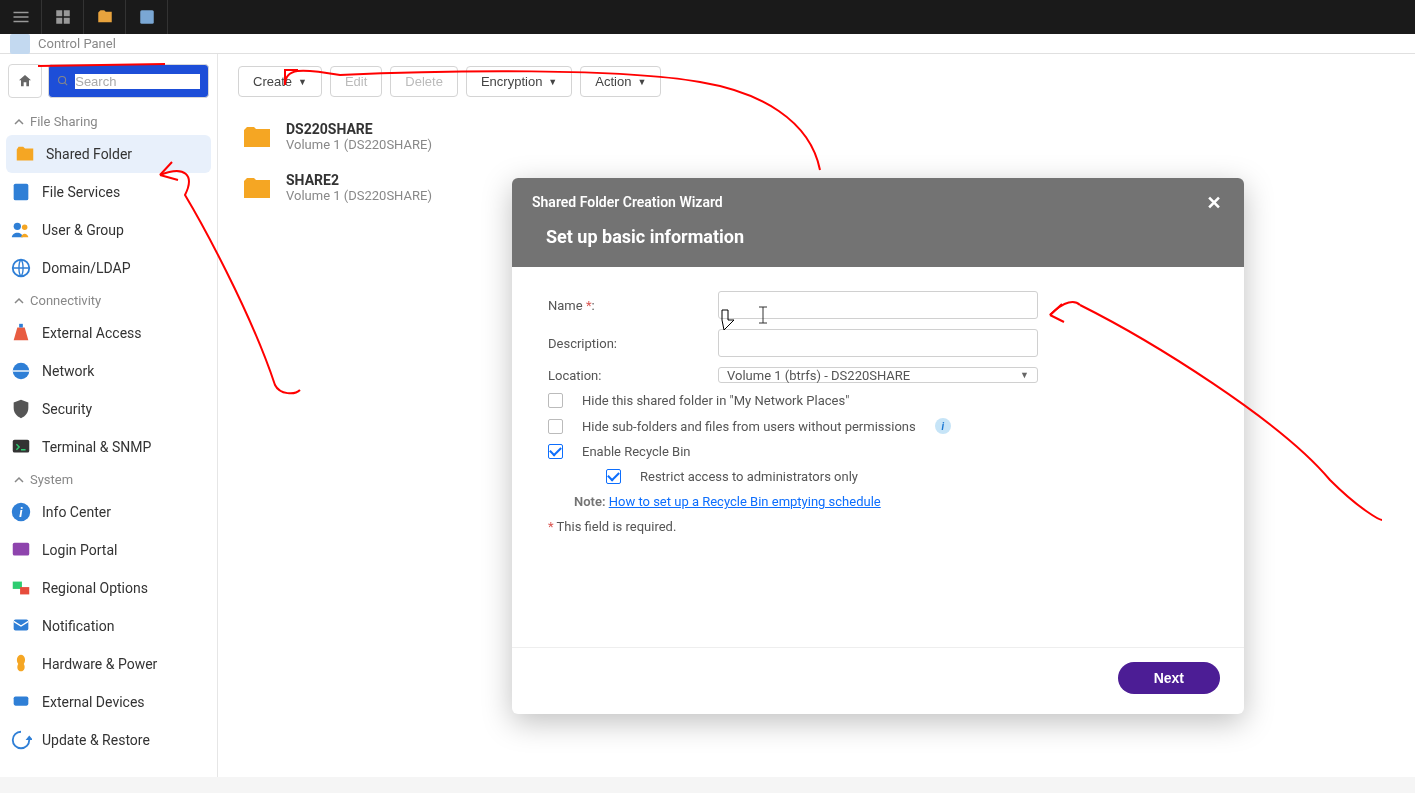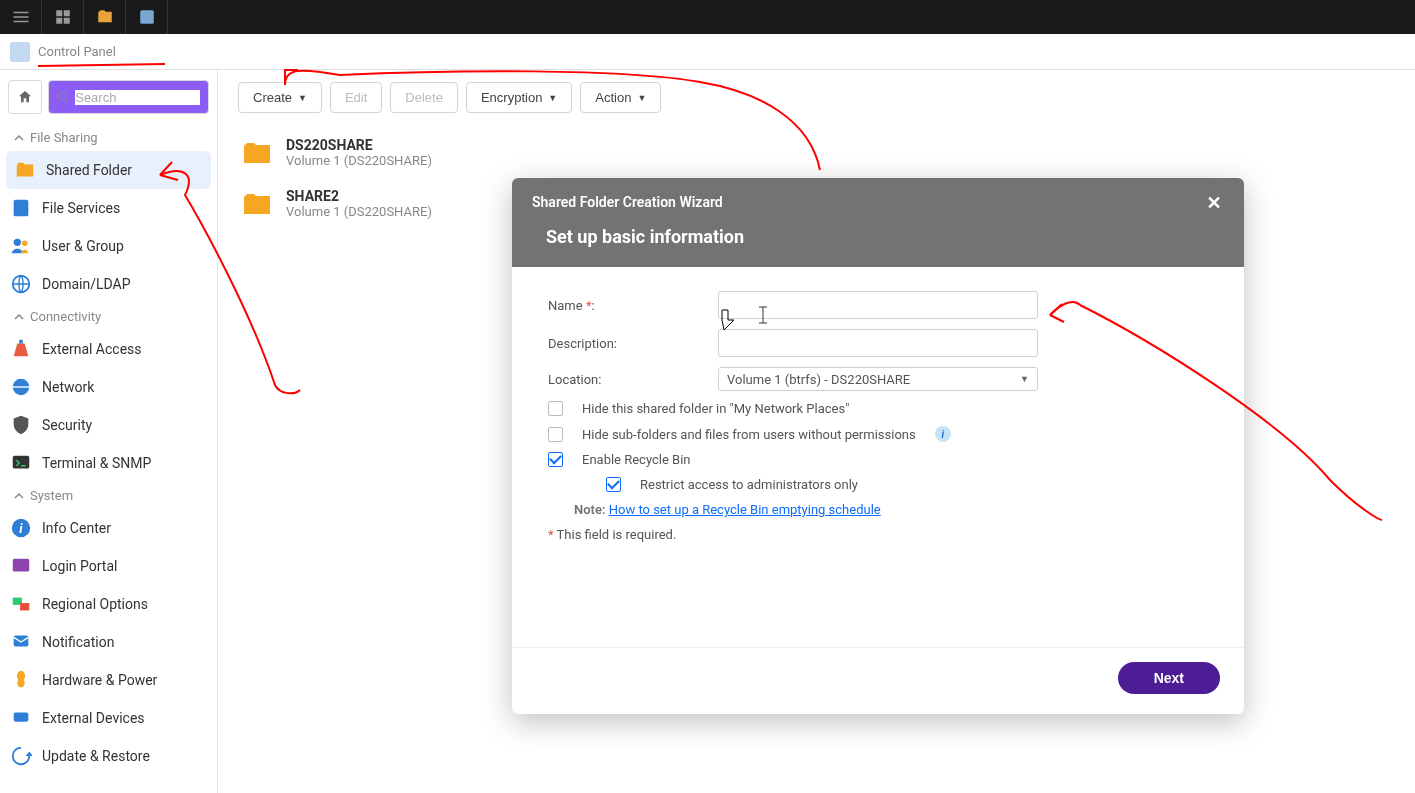--- a/index.html
+++ b/index.html
@@ -27,21 +27,21 @@
   height: 34px;
   display: flex;
   align-items: center;
   justify-content: center;
   border-right: 1px solid #333;
 }
 .taskbar-item svg { width: 18px; height: 18px; }
 
 
 .titlebar {
-  height: 36px;
+  height: 20px;
   background: #fff;
   border-bottom: 1px solid #e0e0e0;
   display: flex;
   align-items: center;
   padding: 0 10px;
   gap: 8px;
 }
 .titlebar-icon {
   width: 20px; height: 20px;
   background: #c3d9f0;
@@ -74,21 +74,21 @@
   border-radius: 4px;
   background: #fff;
   display: flex;
   align-items: center;
   justify-content: center;
 }
 .search-wrap {
   flex: 1;
   border: 1px solid #d8d8d8;
   border-radius: 4px;
-  background: #8b5cf6;
+  background: #1d4ed8;
   display: flex;
   align-items: center;
   padding: 0 8px;
   gap: 6px;
 }
 .search-wrap input {
   border: none;
   outline: none;
   width: 100%;
   font-size: 13px;
@@ -230,21 +230,21 @@
   flex: 1;
   height: 28px;
   border: 1px solid #d0d0d0;
   border-radius: 3px;
   padding: 0 8px;
   font-size: 13px;
   max-width: 320px;
 }
 .form-select {
   flex: 1;
-  height: 24px;
+  height: 16px;
   border: 1px solid #d0d0d0;
   border-radius: 3px;
   padding: 0 8px;
   font-size: 13px;
   background: #fff;
   max-width: 320px;
   display: flex;
   align-items: center;
   justify-content: space-between;
   cursor: pointer;

